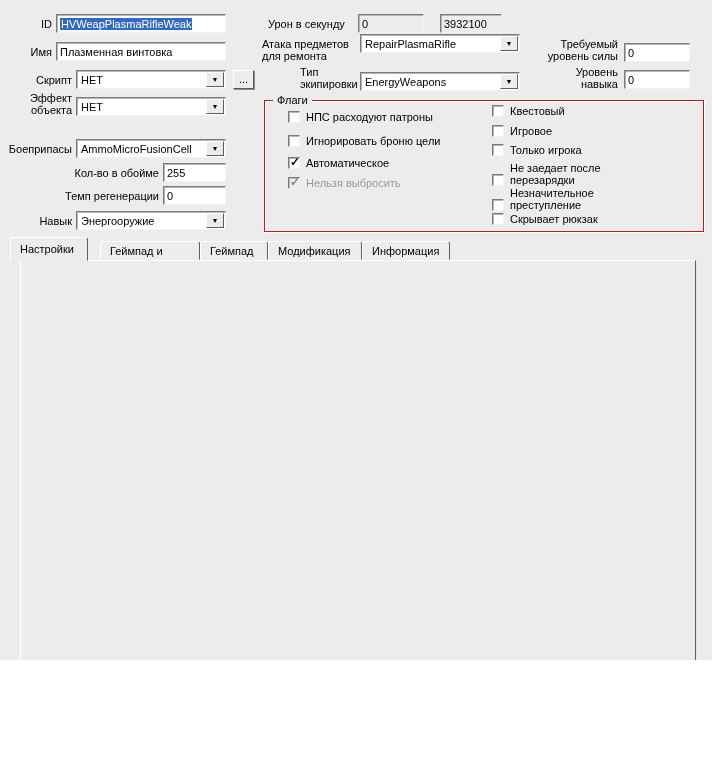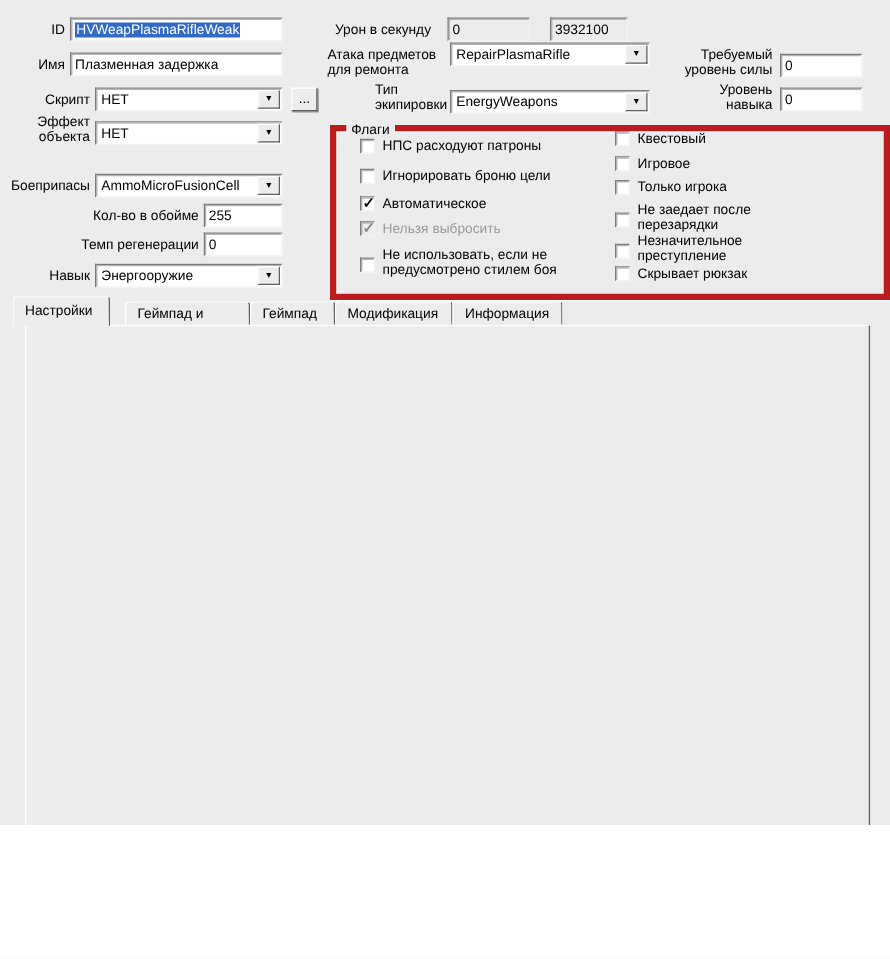--- a/index.html
+++ b/index.html
@@ -17,29 +17,29 @@
   .combo{position:absolute;background:#fff;box-sizing:border-box;height:19px;
          border:1px solid;border-color:#7b7b7b #f2f2f2 #f2f2f2 #7b7b7b;
          box-shadow:inset 1px 1px 0 #b5b5b5;}
   .combo .txt{position:absolute;left:4px;right:18px;top:3px;white-space:nowrap;overflow:hidden;line-height:12px;}
   .combo .btn{position:absolute;right:1px;top:1px;bottom:1px;width:16px;background:#ececec;
          border:1px solid;border-color:#fff #5f5f5f #5f5f5f #fff;
          display:flex;align-items:center;justify-content:center;font-size:7px;color:#000;}
   .combo.dis{background:#ececec;}
   .combo.dis .txt{color:#8a8a8a;}
   .combo.dis .btn{color:#8a8a8a;}
-  .cbrow{position:absolute;display:flex;align-items:center;gap:6px;}
+  .cbrow{position:absolute;display:flex;align-items:flex-end;gap:6px;}
   .cb{flex:0 0 auto;position:relative;width:12px;height:12px;background:#fff;box-sizing:border-box;
       border:1px solid;border-color:#7b7b7b #f2f2f2 #f2f2f2 #7b7b7b;box-shadow:inset 1px 1px 0 #b5b5b5;}
   .cb.checked::after{content:"✓";position:absolute;top:-3px;left:1px;font-size:12px;font-weight:bold;color:#000;}
   .cb.disabled{background:#ececec;}
   .cb.disabled.checked::after{color:#878787;}
   .cblbl{line-height:12px;white-space:pre-line;margin-top:0px;}
   .dim{color:#9a9a9a;}
-  .group{position:absolute;border:5px solid #b91c1c;box-shadow:1px 1px 0 #ffffff,inset 1px 1px 0 #ffffff;}
+  .group{position:absolute;border:1px solid #b91c1c;box-shadow:1px 1px 0 #ffffff,inset 1px 1px 0 #ffffff;}
   .legend{position:absolute;top:-7px;left:8px;background:#ececec;padding:0 4px;line-height:12px;}
   .tab{position:absolute;top:241px;height:19px;box-sizing:border-box;background:#ececec;
        border:1px solid;border-color:#fff #5f5f5f transparent #fff;border-radius:3px 3px 0 0;
        padding:3px 9px 0;z-index:2;}
   .tab.active{top:237px;height:24px;padding-top:5px;z-index:6;border-bottom:1px solid #ececec;}
   .page{position:absolute;left:20px;top:260px;width:674px;height:470px;background:#ececec;
        border:1px solid;border-color:#fff #5f5f5f #5f5f5f #fff;box-shadow:1px 1px 0 #2f2f2f0d;z-index:3;}
   .btnw{position:absolute;box-sizing:border-box;background:#ececec;text-align:center;padding-top:4px;
        border:1px solid;border-color:#fff #5a5a5a #5a5a5a #fff;box-shadow:1px 1px 0 #8a8a8a;}
   .btnw.default{outline:1px solid #000;}
@@ -48,21 +48,21 @@
 </style>
 </head>
 <body>
 
 <div id="dlg">
 
   <div class="lbl r" style="left:20px;top:18px;width:32px">ID</div>
   <div class="field" style="left:56px;top:14px;width:170px"><span class="sel">HVWeapPlasmaRifleWeak</span></div>
 
   <div class="lbl r" style="left:20px;top:46px;width:32px">Имя</div>
-  <div class="field" style="left:56px;top:42px;width:170px">Плазменная задержка</div>
+  <div class="field" style="left:56px;top:42px;width:170px">Плазменная винтовка</div>
 
   <div class="lbl r" style="left:20px;top:74px;width:52px">Скрипт</div>
   <div class="combo" style="left:76px;top:70px;width:150px">
     <span class="txt">НЕТ</span>
       <span class="btn">▼</span>
   </div>
   <div class="smallbtn" style="left:233px;top:70px;width:21px;height:19px">...</div>
 
   <div class="lbl r" style="left:14px;top:92px;width:58px">Эффект
 объекта</div>
@@ -126,25 +126,20 @@
     <span class="cb"></span>
       <span class="cblbl">Игнорировать броню цели</span>
     </div>
   <div class="cbrow" style="left:288px;top:157px">
     <span class="cb checked"></span>
       <span class="cblbl">Автоматическое</span>
     </div>
   <div class="cbrow" style="left:288px;top:177px">
     <span class="cb checked disabled"></span>
       <span class="cblbl dim">Нельзя выбросить</span>
-    </div>
-  <div class="cbrow" style="left:288px;top:198px">
-    <span class="cb" style="margin-top:3px"></span>
-      <span class="cblbl">Не  использовать, если не
-предусмотрено стилем боя</span>
     </div>
 
   <div class="cbrow" style="left:492px;top:105px">
     <span class="cb"></span>
       <span class="cblbl">Квестовый</span>
     </div>
   <div class="cbrow" style="left:492px;top:125px">
     <span class="cb"></span>
       <span class="cblbl">Игровое</span>
     </div>

